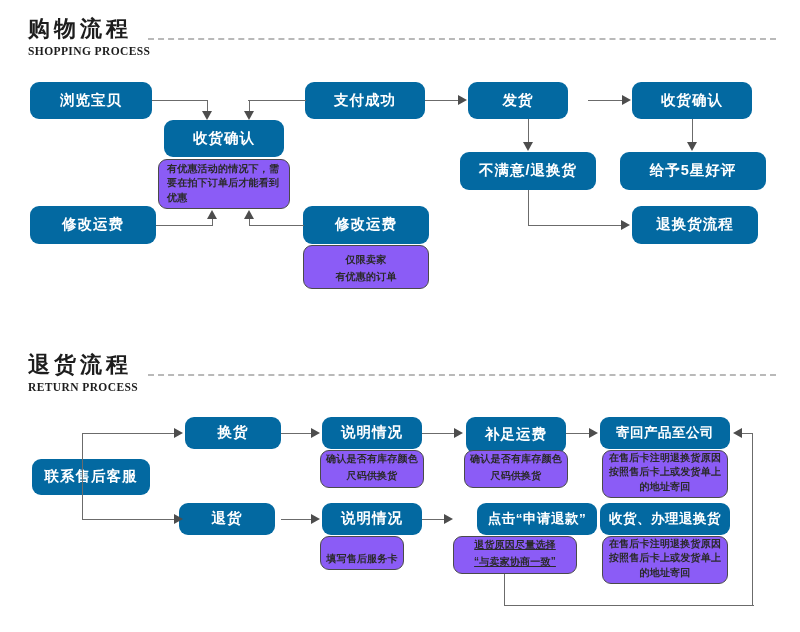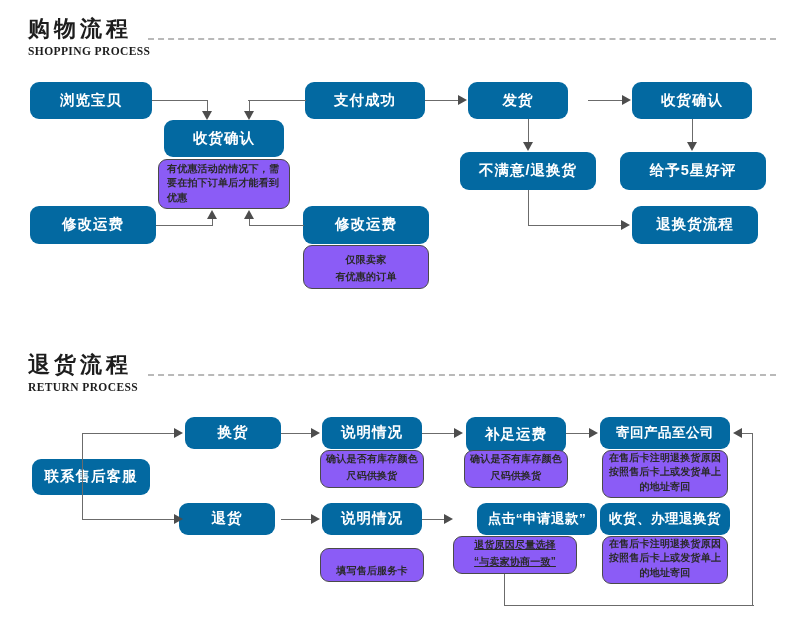--- a/index.html
+++ b/index.html
@@ -260,21 +260,21 @@
   </div>
 
   <div class="box" style="left:179px; top:503px; width:96px; height:32px;">
     <span>退货</span>
   </div>
 
   <div class="box" style="left:322px; top:503px; width:100px; height:32px;">
     <span>说明情况</span>
   </div>
 
-  <div class="note" style="left:320px; top:548px; width:104px; height:34px;">
+  <div class="note" style="left:320px; top:536px; width:84px; height:34px;">
     <span>填写售后服务卡</span>
   </div>
 
   <div class="box small" style="left:477px; top:503px; width:120px; height:32px;">
     <span>点击“申请退款”</span>
   </div>
 
   <div class="note loose" style="left:453px; top:536px; width:124px; height:38px; white-space:pre-line;text-decoration:underline;">
     <span>退货原因尽量选择
 “与卖家协商一致”</span>

